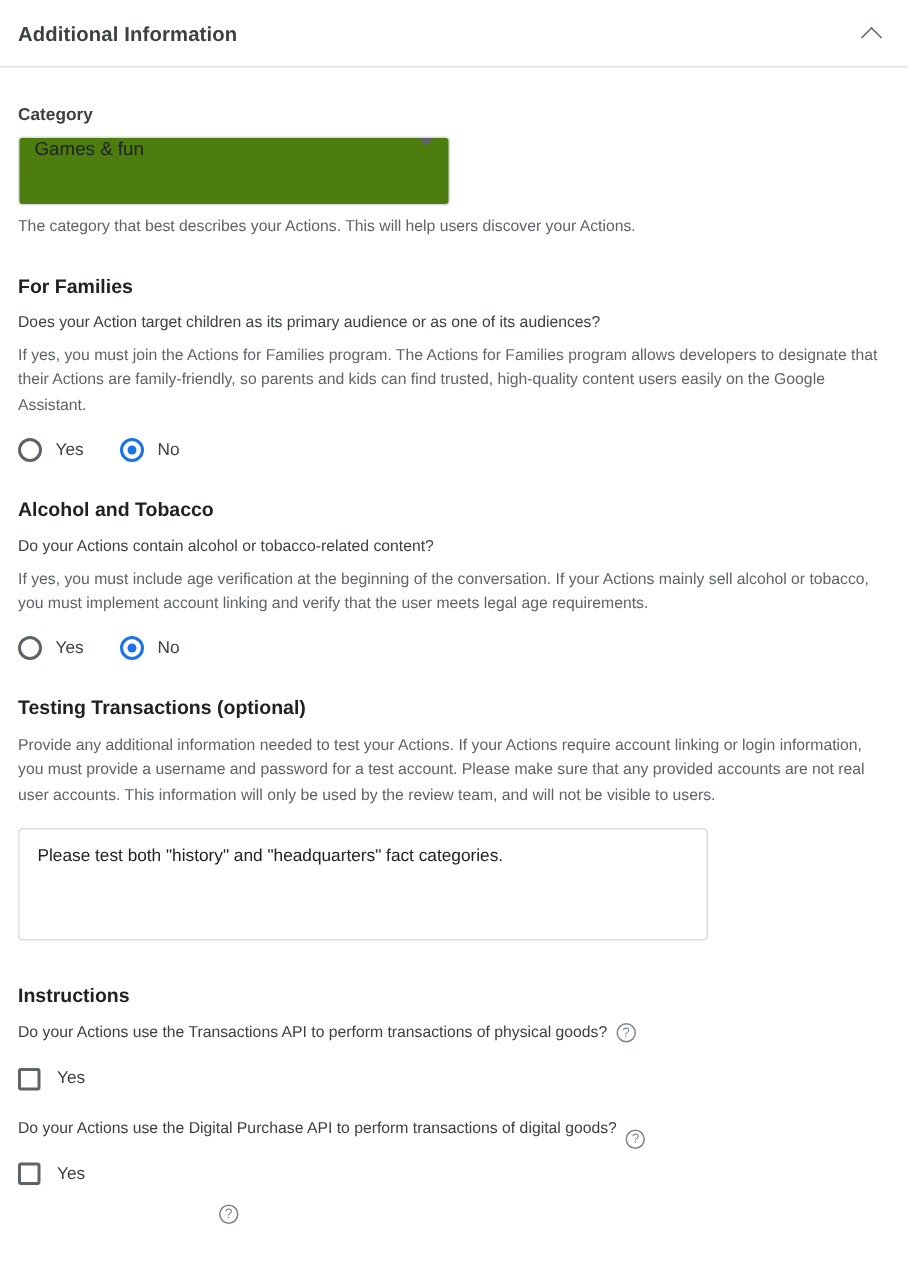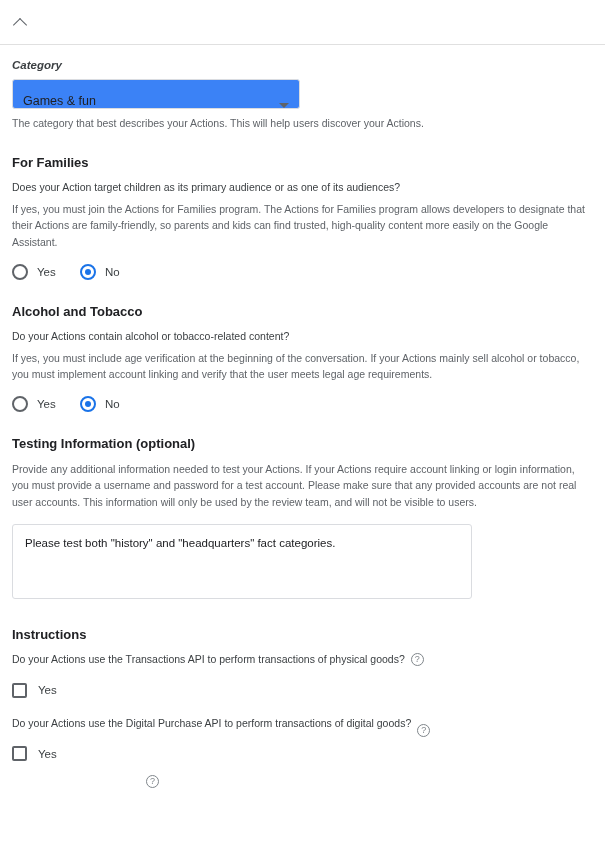--- a/index.html
+++ b/index.html
@@ -48,39 +48,38 @@
     border-top: 1.6px solid #5f6368;
     transform: rotate(45deg);
   }
   .content {
     padding: 14px 12px 0 12px;
   }
   .field-label {
     font-size: 11.5px;
     color: #3c4043;
     font-weight: bold;
-    margin: 0 0 8px 0;
-    font-style: italic;
+    margin: 12px 0 8px 0;
   }
   .section-head {
     font-size: 13px;
     color: #202124;
     font-weight: bold;
     margin: 0 0 10px 0;
   }
   .select-wrap {
     width: 288px;
-    height: 30px;
+    height: 46px;
     border: 1px solid #dadce0;
     border-radius: 3px;
     display: flex;
-    align-items: flex-end;
+    align-items: flex-start;
     padding: 0 10px;
     position: relative;
-    background: #3b82f6;
+    background: #4d7c0f;
     cursor: pointer;
   }
   .select-value {
     font-size: 12.5px;
     color: #202124;
     flex: 1;
   }
   .caret-down {
     width: 0;
     height: 0;
@@ -201,38 +200,39 @@
     position: relative;
     top: 1px;
     font-family: "Liberation Sans", sans-serif;
   }
   .mt18 { margin-top: 18px; align-items: flex-end; }
 </style>
 </head>
 <body>
 
 <div class="panel-header">
+  <div class="title">Additional Information</div>
   <div class="chevron"></div>
 </div>
 
 <div class="content">
 
   <div>
     <div class="field-label">Category</div>
     <div class="select-wrap">
       <span class="select-value">Games &amp; fun</span>
       <span class="caret-down"></span>
     </div>
     <p class="helper">The category that best describes your Actions. This will help users discover your Actions.</p>
   </div>
 
   <div class="sec">
     <div class="section-head">For Families</div>
     <p class="q">Does your Action target children as its primary audience or as one of its audiences?</p>
-    <p class="note">If yes, you must join the Actions for Families program. The Actions for Families program allows developers to designate that their Actions are family-friendly, so parents and kids can find trusted, high-quality content more easily on the Google Assistant.</p>
+    <p class="note">If yes, you must join the Actions for Families program. The Actions for Families program allows developers to designate that their Actions are family-friendly, so parents and kids can find trusted, high-quality content users easily on the Google Assistant.</p>
     <div class="radio-row">
       <div class="radio-item first">
         <span class="radio"></span>
         <span class="radio-label">Yes</span>
       </div>
       <div class="radio-item">
         <span class="radio checked"></span>
         <span class="radio-label">No</span>
       </div>
     </div>
@@ -248,21 +248,21 @@
         <span class="radio-label">Yes</span>
       </div>
       <div class="radio-item">
         <span class="radio checked"></span>
         <span class="radio-label">No</span>
       </div>
     </div>
   </div>
 
   <div class="sec">
-    <div class="section-head">Testing Information (optional)</div>
+    <div class="section-head">Testing Transactions (optional)</div>
     <p class="note">Provide any additional information needed to test your Actions. If your Actions require account linking or login information, you must provide a username and password for a test account. Please make sure that any provided accounts are not real user accounts. This information will only be used by the review team, and will not be visible to users.</p>
     <textarea class="textarea" placeholder="" style="">Please test both "history" and "headquarters" fact categories.</textarea>
   </div>
 
   <div class="sec">
     <div class="section-head">Instructions</div>
     <div class="q-inline">
       <p class="q">Do your Actions use the Transactions API to perform transactions of physical goods?</p>
       <span class="help-icon">?</span>
     </div>

